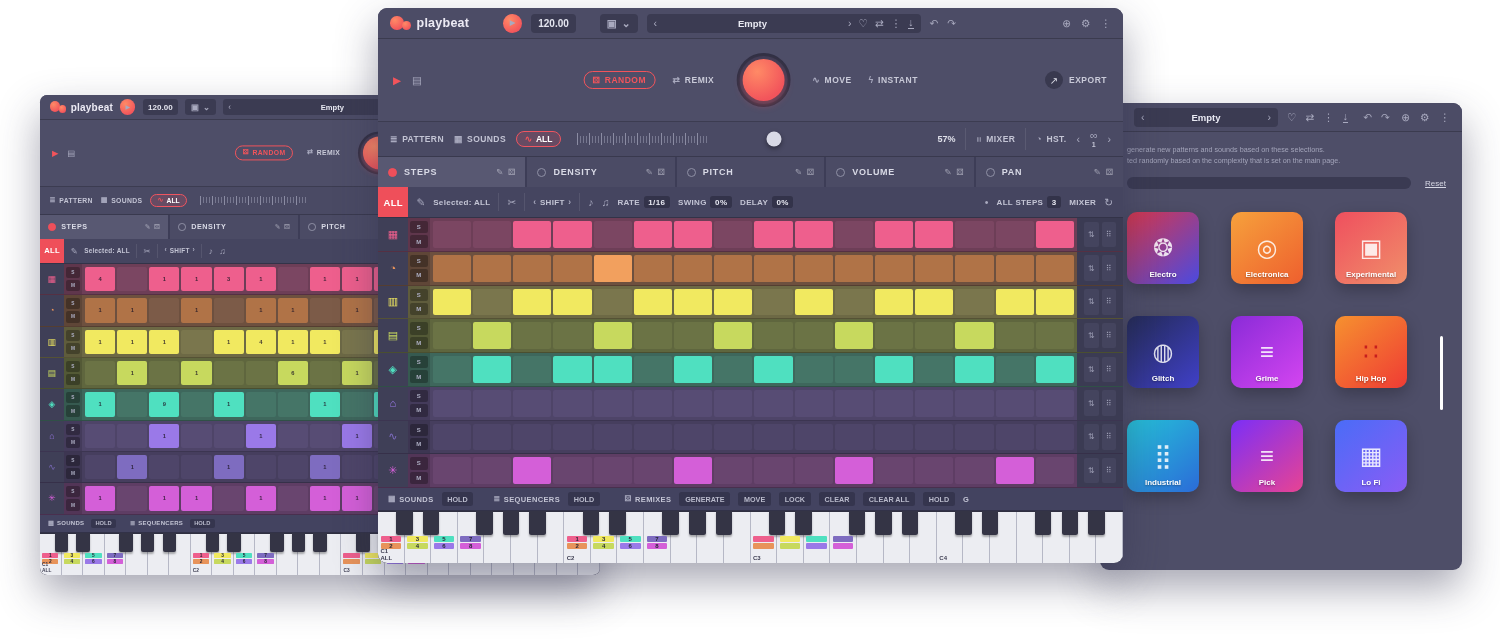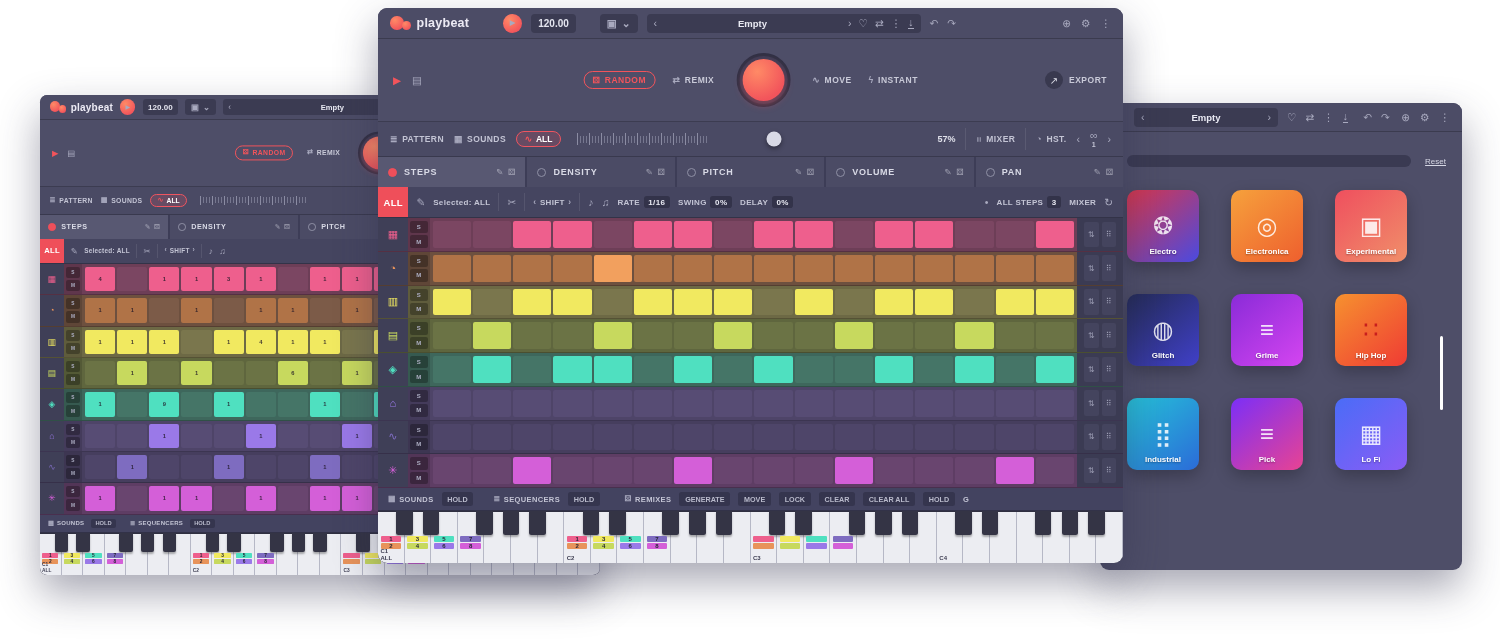--- a/index.html
+++ b/index.html
@@ -635,20 +635,24 @@
     <span class="icon" style="border-bottom:1px solid #a9aabf">↓</span>
     <span class="icon" style="margin-left:.6em">↶</span>
     <span class="icon">↷</span>
     <div class="hdr-right">
       <span class="icon">⊕</span>
       <span class="icon">⚙</span>
       <span class="icon">⋮</span>
     </div>
   </div>
   <div class="rw-body">
+    <div class="rw-desc">
+      <div>generate new patterns and sounds based on these selections.</div>
+      <div>ted randomly based on the complexity that is set on the main page.</div>
+    </div>
     <div class="rw-inputrow">
       <div class="rw-input"></div>
       <span class="rw-reset">Reset</span>
     </div>
     <div class="tiles">
         <div class="tile" style="background: linear-gradient(140deg, rgb(217, 54, 74), rgb(74, 74, 224));">
           <div class="tile-icon">❂</div>
           <div class="tile-label">Electro</div>
         </div>
         <div class="tile" style="background: linear-gradient(140deg, rgb(246, 161, 60), rgb(238, 95, 46));">

